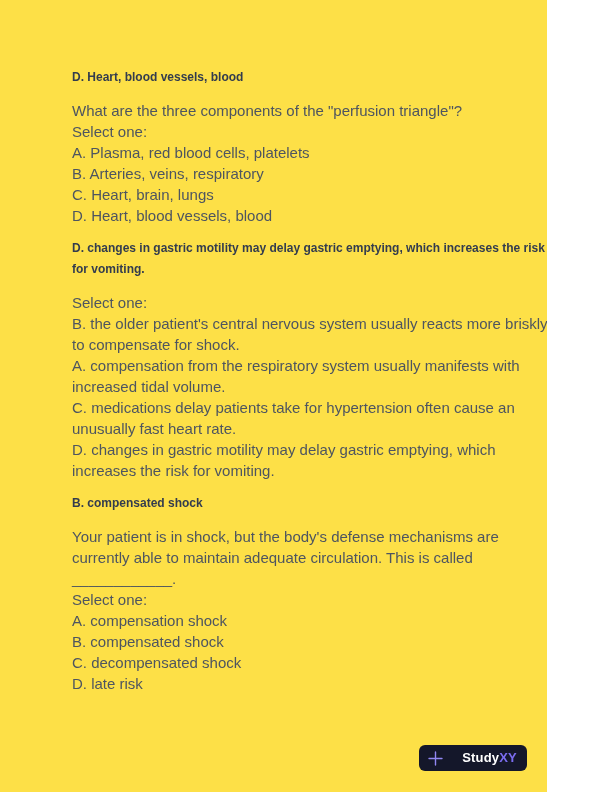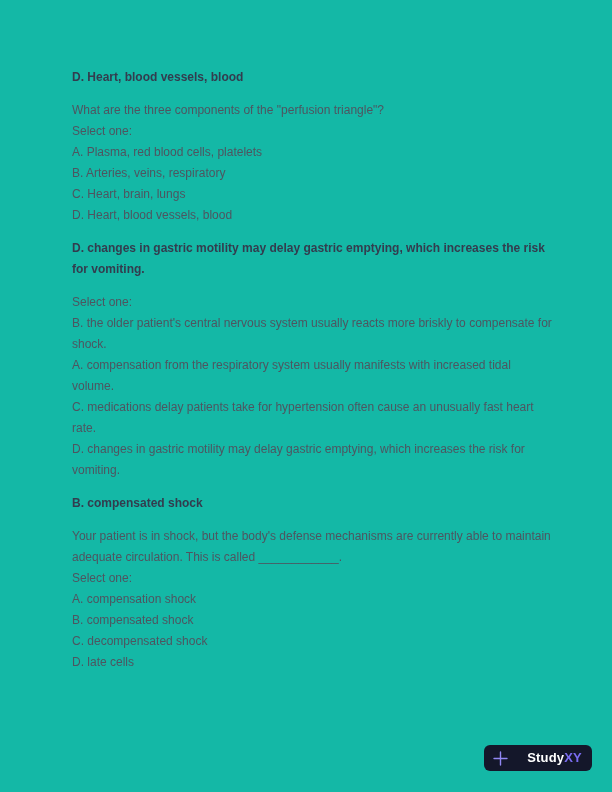--- a/index.html
+++ b/index.html
@@ -2,42 +2,42 @@
 <html><head>
 <meta charset="utf-8">
 <style>
   html, body {
     margin: 0;
     padding: 0;
     background: #ffffff;
   }
   .page {
     position: relative;
-    width: 612px;
+    width: 547px;
     height: 792px;
-    background: #14b8a6;
+    background: #fde047;
     overflow: hidden;
     font-family: "Liberation Sans", sans-serif;
   }
   .content {
     position: absolute;
     left: 72px;
     top: 67px;
     width: 482px;
   }
   .answer-heading {
     margin: 0 0 12px 0;
     font-size: 12px;
     line-height: 21px;
     font-weight: bold;
     color: #333c4e;
   }
   .question-block {
     margin: 0 0 12px 0;
-    font-size: 12px;
+    font-size: 15px;
     line-height: 21px;
     color: #4e5560;
   }
   .question-block .line {
     min-height: 21px;
   }
   .badge {
     position: absolute;
     right: 20px;
     top: 745px;
@@ -92,21 +92,21 @@
     </div>
 
     <p class="answer-heading">B. compensated shock</p>
 
     <div class="question-block">
       <div class="line">Your patient is in shock, but the body's defense mechanisms are currently able to maintain adequate circulation. This is called ____________.</div>
       <div class="line">Select one:</div>
       <div class="line">A. compensation shock</div>
       <div class="line">B. compensated shock</div>
       <div class="line">C. decompensated shock</div>
-      <div class="line">D. late cells</div>
+      <div class="line">D. late risk</div>
     </div>
 
 
   </div>
 
   <div class="badge">
     <svg class="plus-icon" width="15" height="15" viewBox="0 0 15 15">
       <line x1="7.5" y1="1" x2="7.5" y2="14" stroke="#9187f3" stroke-width="1.4" stroke-linecap="round"></line>
       <line x1="1" y1="7.5" x2="14" y2="7.5" stroke="#9187f3" stroke-width="1.4" stroke-linecap="round"></line>
     </svg>

